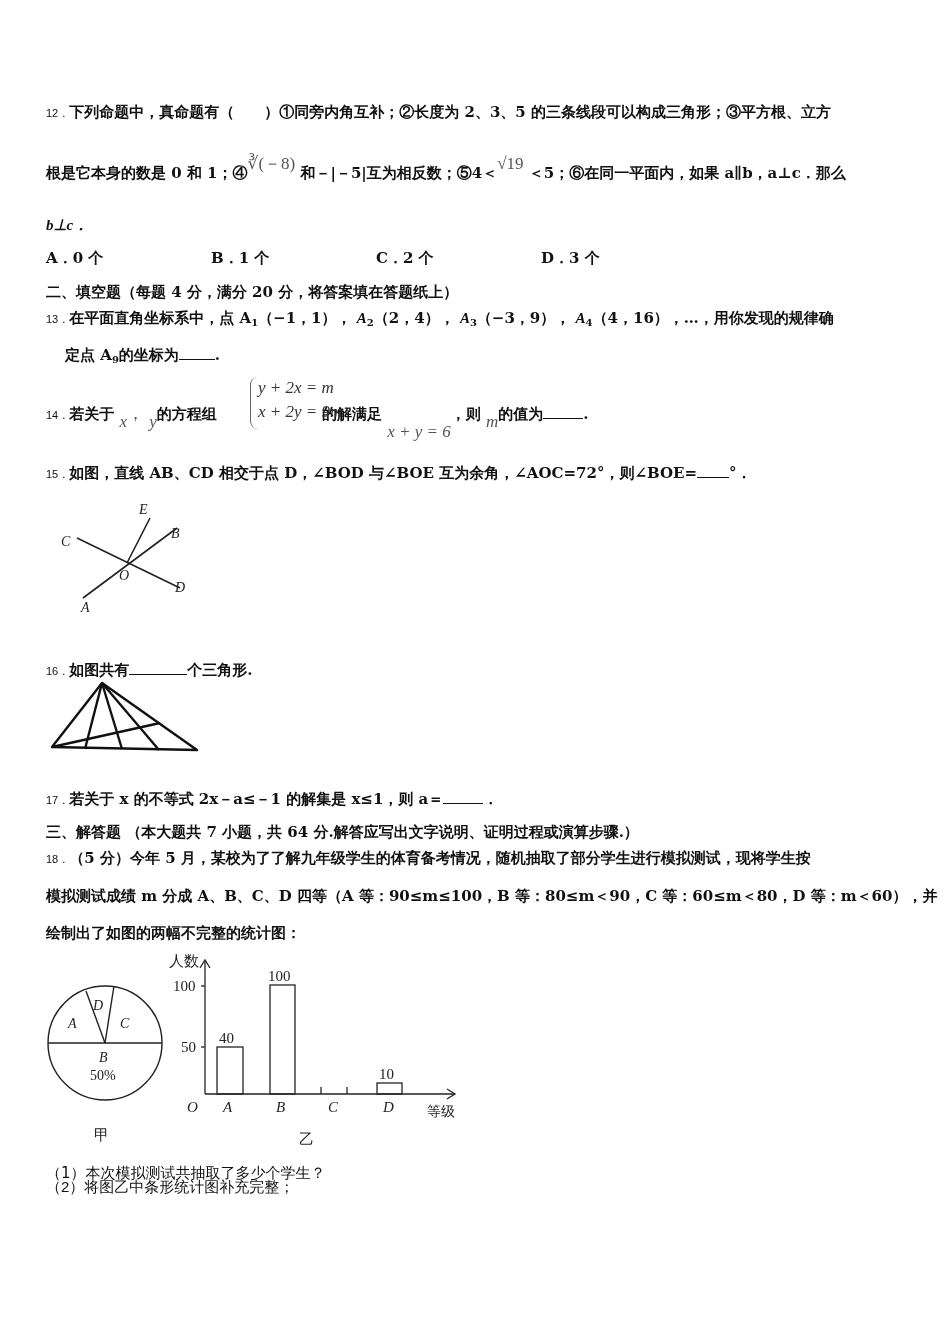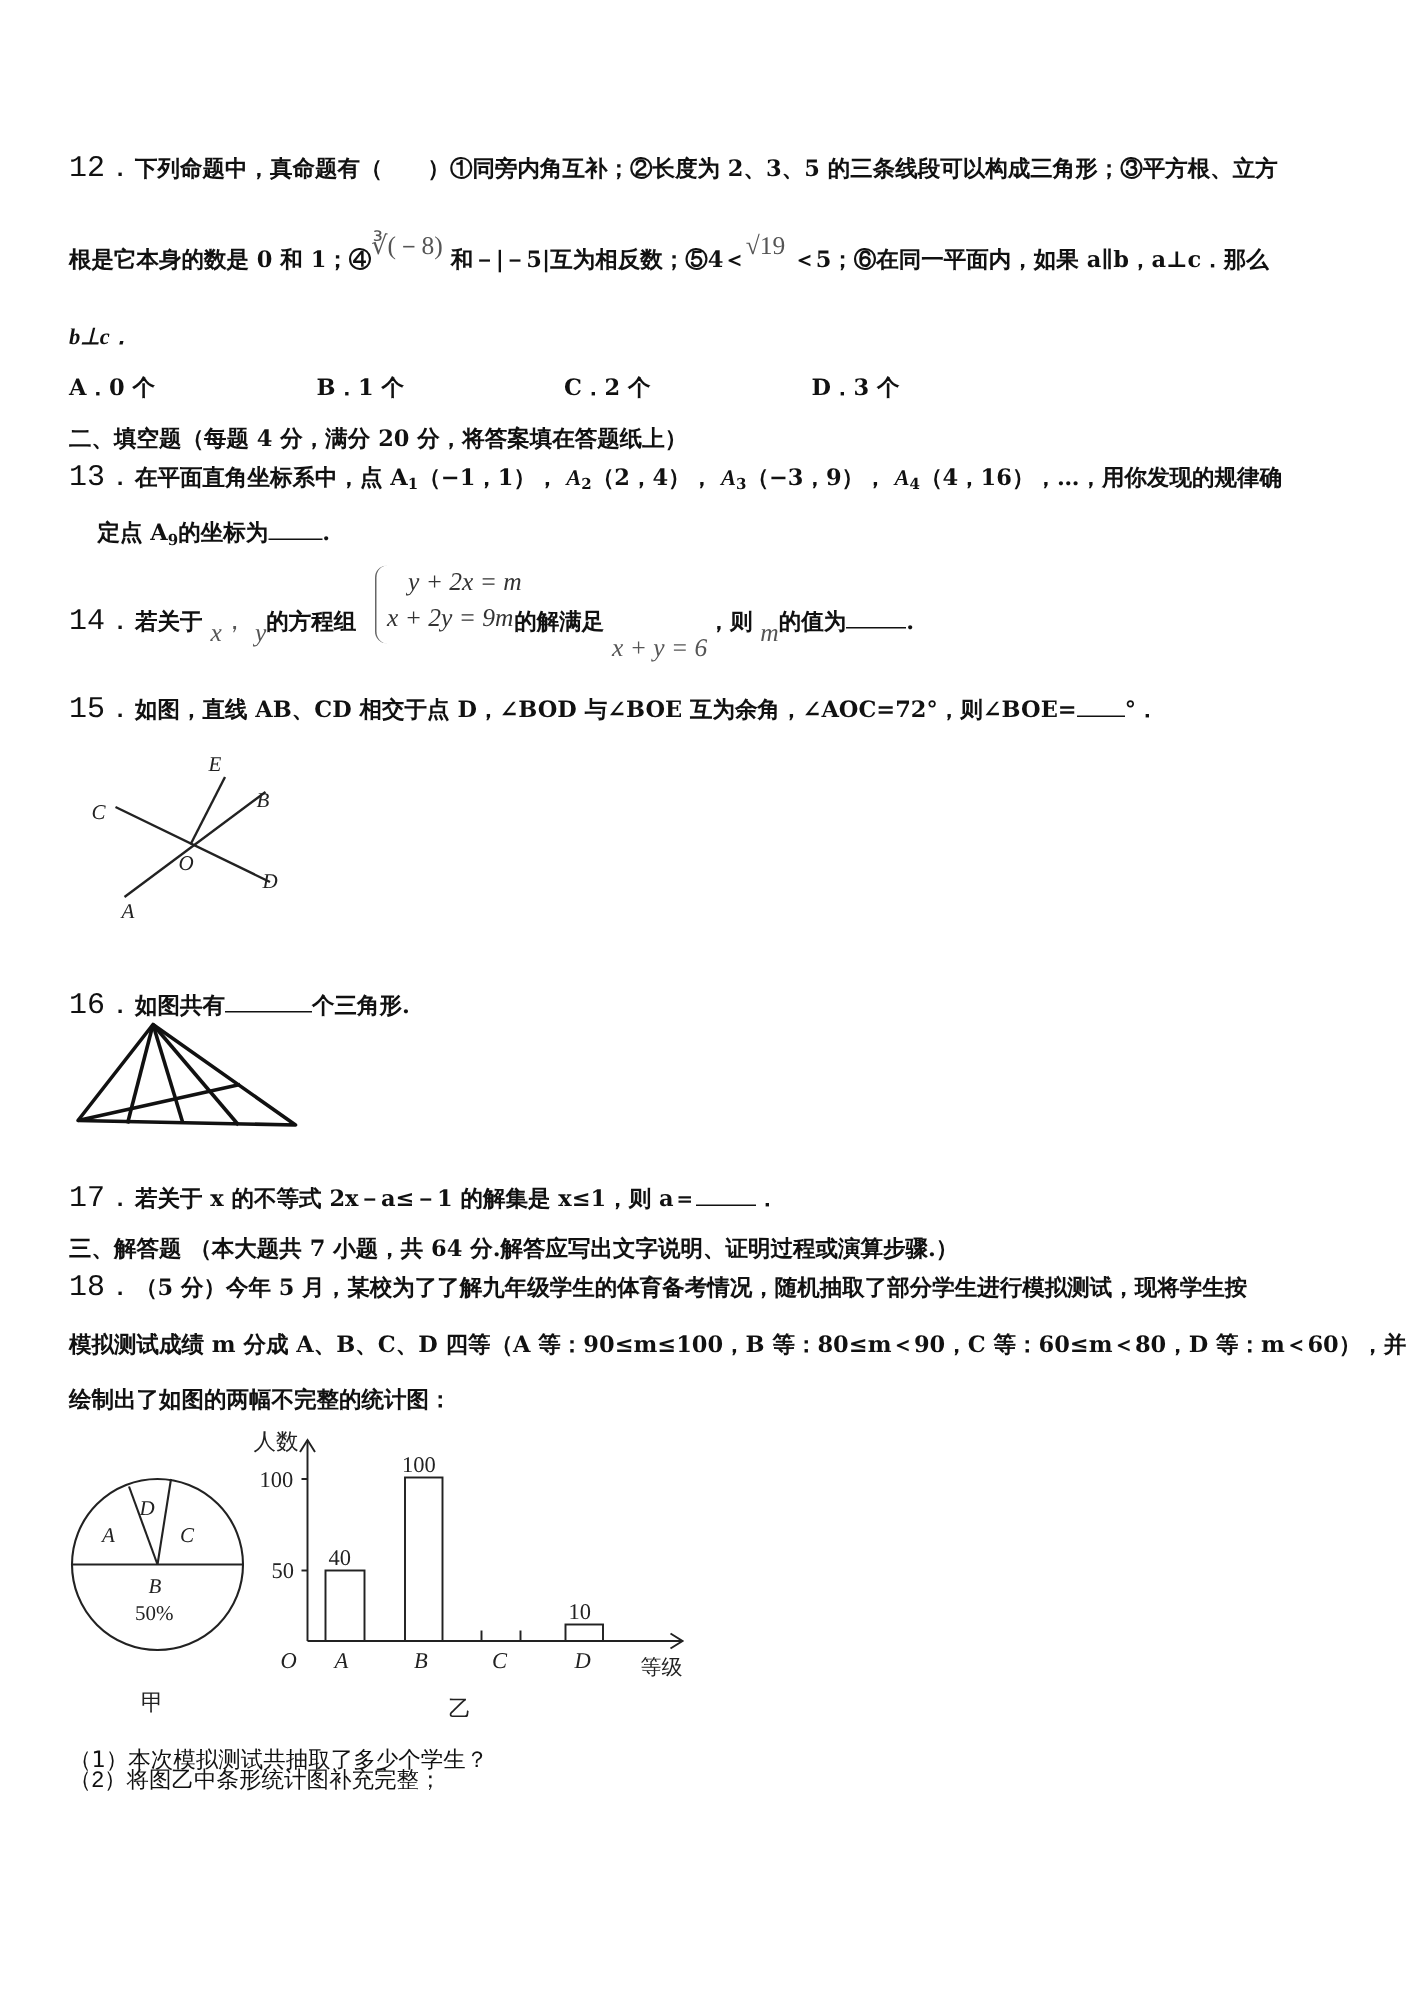--- a/index.html
+++ b/index.html
@@ -2,21 +2,21 @@
 <html><head>
 <meta charset="utf-8">
 <style>
   html, body { margin: 0; padding: 0; background: #ffffff; }
   body {
     width: 950px; height: 1344px; position: relative; overflow: hidden;
     font-family: "DejaVu Serif", "Liberation Serif", serif;
     color: #111; font-size: 15px;
   }
   .line { position: absolute; left: 46px; white-space: nowrap; font-weight: bold; line-height: 20px; }
-  .qn { font-weight: normal; font-family: Liberation Mono, monospace; font-size: 20px; margin-top: 26px; }
+  .qn { font-weight: normal; font-family: Liberation Sans, sans-serif; font-size: 11px; margin-top: 26px; }
   .it { font-style: italic; font-family: "Liberation Serif", serif; }
   .gray-math { color: #555; font-weight: normal; font-family: "Liberation Serif", serif; font-size: 17px; }
   .blank { display: inline-block; border-bottom: 1.5px solid #111; height: 14px; vertical-align: baseline; }
   .sub { font-size: 10px; vertical-align: -3px; }
   .eq-sys { position: absolute; left: 252px; top: 376px; font-family: "Liberation Serif", serif; color: #333; font-weight: normal; font-size: 17px; line-height: 24px; }
   .brace { position: absolute; left: 250px; top: 377px; width: 8px; height: 52px; border-left: 1.3px solid #666; border-radius: 8px 0 0 8px; }
   .opt { display: inline-block; width: 165px; }
   svg text { font-family: "Liberation Serif", serif; }
 </style>
 </head>
@@ -50,21 +50,21 @@
 <div class="line" style="top:404px;">
   <span class="qn">14．</span><span>若关于</span>
   <span class="gray-math it" style="position:relative; top:8px;">x</span><span class="gray-math">，</span>
   <span class="gray-math it" style="position:relative; top:8px;">y</span><span>的方程组</span>
   <span style="display:inline-block; width:100px;"></span><span>的解满足</span>
   <span class="gray-math it" style="position:relative; top:18px;">x + y = 6</span><span>，则</span>
   <span class="gray-math it" style="position:relative; top:8px;">m</span><span>的值为</span><span class="blank" style="width:40px;"></span>.
 </div>
 <div class="brace"></div>
 <div class="eq-sys it">
-  <div style="padding-left:20px;">y + 2x = m</div>
+  <div style="padding-left:6px;">y + 2x = m</div>
   <div style="padding-left:6px;">x + 2y = 9m</div>
 </div>
 
 <div class="line" style="top:463px;">
   <span class="qn">15．</span><span>如图，直线 AB、CD 相交于点 D，∠BOD 与∠BOE 互为余角，∠AOC=72°，则∠BOE=</span><span class="blank" style="width:32px;"></span><span>°．</span>
 </div>
 <svg style="position:absolute; left:55px; top:498px;" width="150" height="118" viewBox="0 0 150 118">
   <g stroke="#222" stroke-width="1.6" fill="none">
     <line x1="22" y1="40" x2="125" y2="90"></line>
     <line x1="28" y1="100" x2="122" y2="30"></line>

